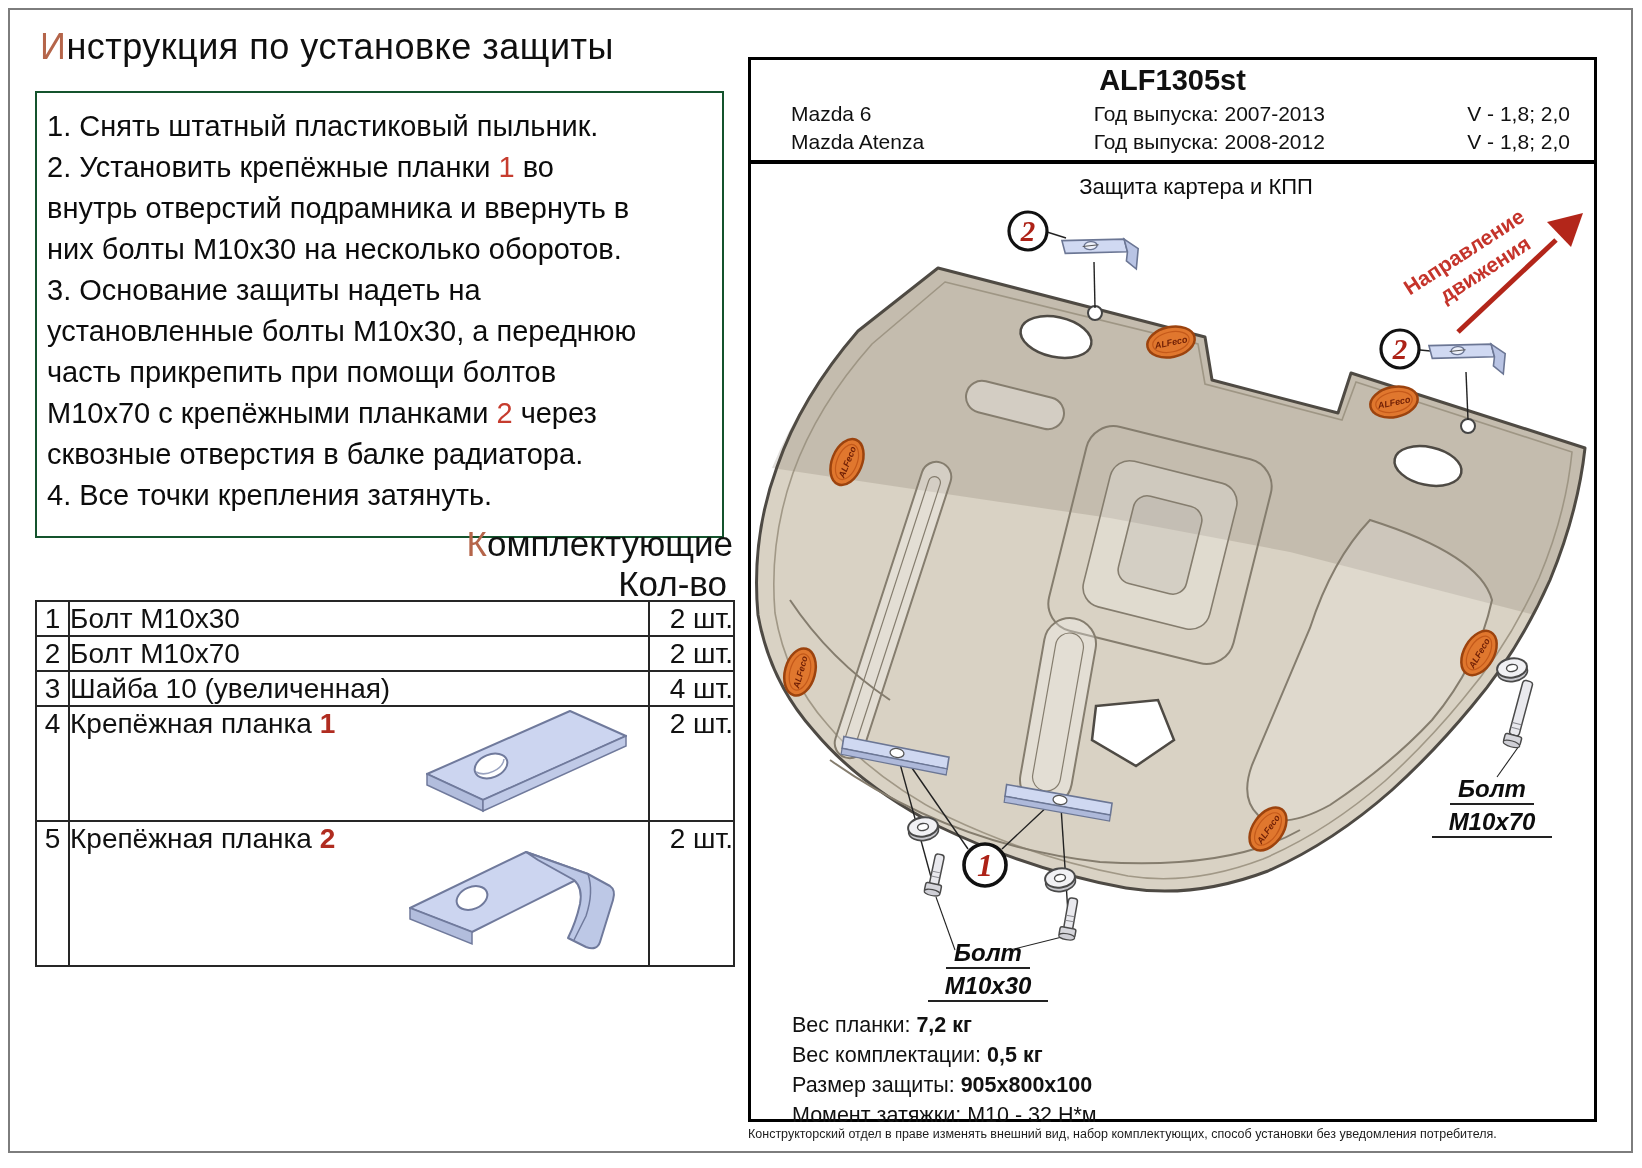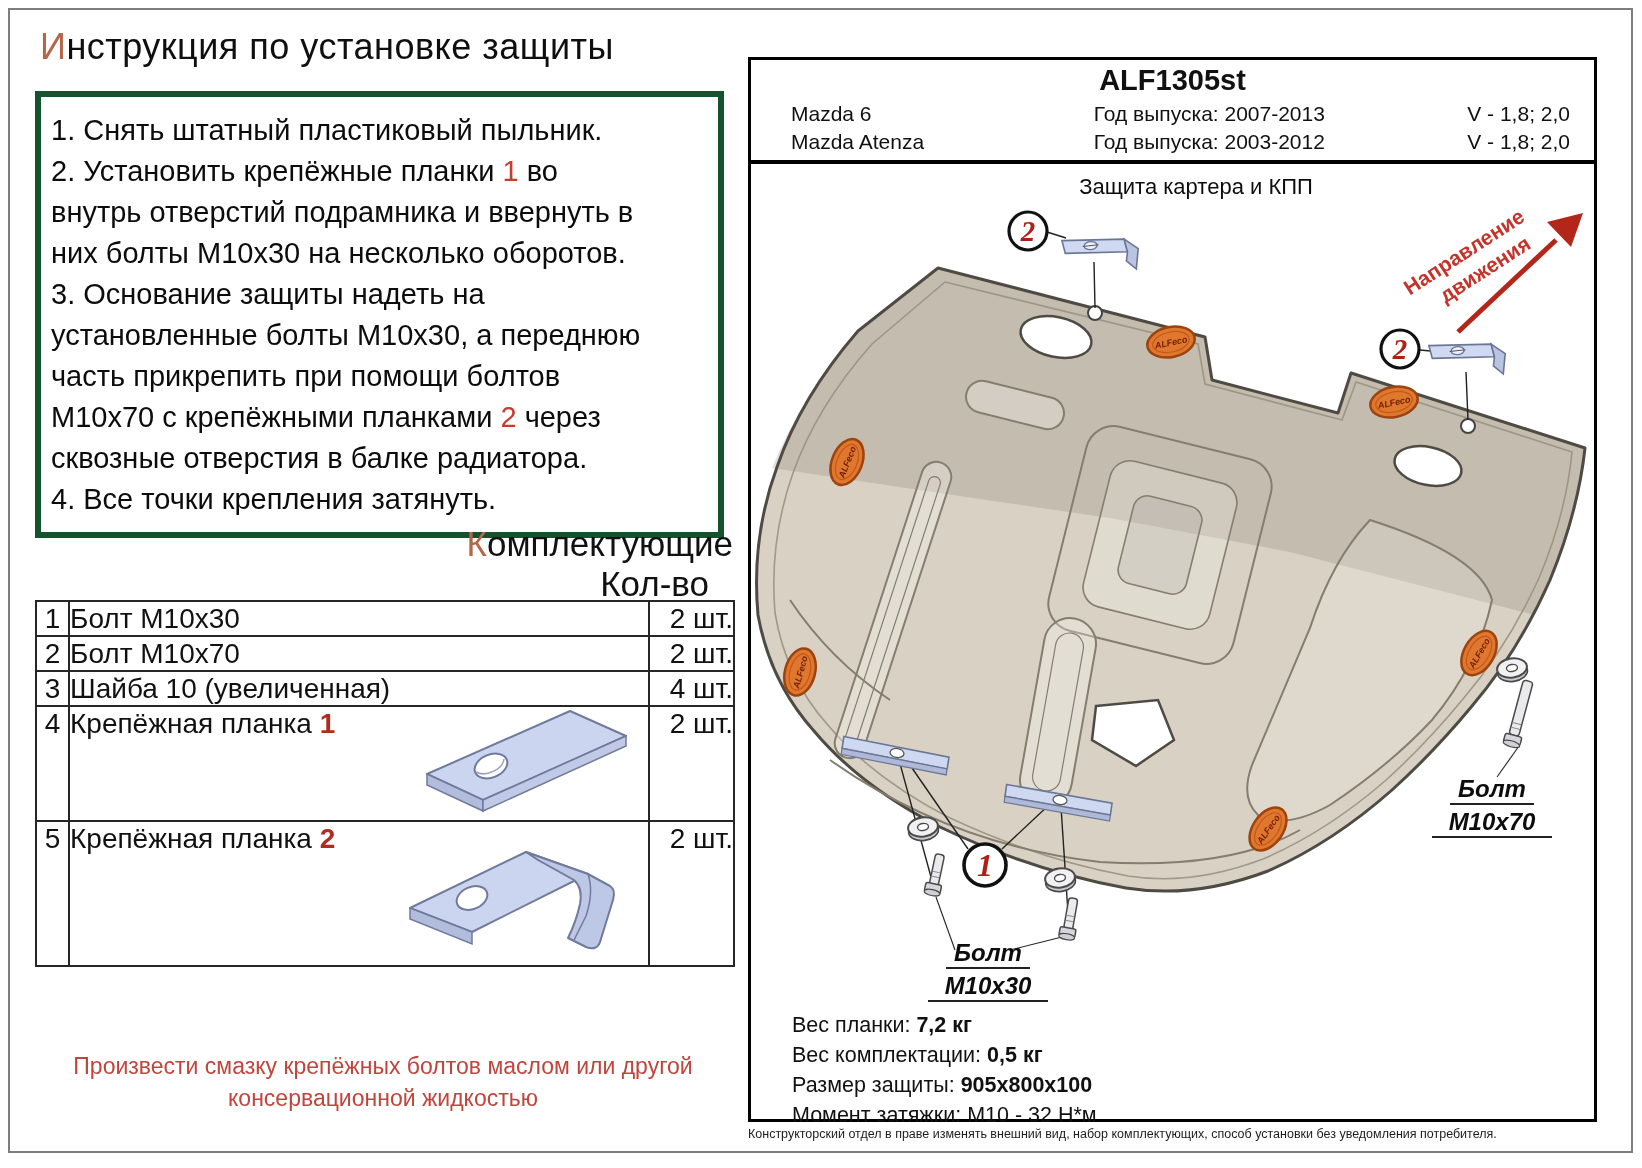--- a/index.html
+++ b/index.html
@@ -13,33 +13,33 @@
     border:2px solid #7d7d7d; pointer-events:none;
   }
   
   .doc-title {
     position:absolute; left:40px; top:26px; font-size:36px; letter-spacing:.5px;
     color:#0f0f0f; white-space:nowrap;
   }
   .doc-title .first-letter { color:#b5654a; }
   .instr-box {
     position:absolute; left:35px; top:91px; width:689px; height:447px;
-    border:6px solid #14532d; padding:13px 4px 0 10px;
+    border:2px solid #14532d; padding:13px 4px 0 10px;
     font-size:29px; line-height:41px; color:#0c0c0c;
   }
   .instr-line { white-space:nowrap; }
   .red-num { color:#c63c2e; }
   .comp-header {
     position:absolute; left:35px; top:524px; width:698px;
     display:flex; justify-content:space-between; align-items:flex-end;
     font-size:35px;
     flex-direction:column;
   }
   .comp-header .comp-title { margin-left:70px; }
-  .comp-header .qty-title { margin-right:24px; }
+  .comp-header .qty-title { margin-right:6px; }
   .comp-header .first-letter { color:#b5654a; }
   table.components {
     position:absolute; left:35px; top:600px; width:698px;
     border-collapse:collapse; table-layout:fixed; font-size:28px;
   }
   table.components td { border:2px solid #262626; vertical-align:top; line-height:33px; padding:0; }
   td.c-num { width:33px; text-align:center; }
   td.c-name { width:580px; padding-left:10px; }
   td.c-qty { width:85px; text-align:right; }
   tr.short td { height:35px; }
@@ -141,35 +141,31 @@
   </svg>
 
   <svg class="plank-img" style="left:398px; top:824px;" width="228" height="134" viewBox="0 0 228 134">
     <path d="M 12 84 L 128 28 L 190 50 L 74 108 Z" fill="#ccd5f0" stroke="#707a9c" stroke-width="2" stroke-linejoin="round"></path>
     <path d="M 12 84 L 74 108 L 74 120 L 12 95 Z" fill="#b2bddd" stroke="#707a9c" stroke-width="1.5"></path>
     <path d="M 128 28 L 190 50 L 212 62 Q 218 66 215 76 L 202 118 Q 199 127 188 123 L 170 114 Q 178 98 182 80 Q 185 64 176 56 L 140 36 Z" fill="#bdc8e6" stroke="#707a9c" stroke-width="2" stroke-linejoin="round"></path>
     <path d="M 190 50 Q 196 68 188 92 L 176 116" fill="none" stroke="#707a9c" stroke-width="1.5"></path>
     <ellipse cx="74" cy="74" rx="16" ry="11" transform="rotate(-23 74 74)" fill="#ffffff" stroke="#707a9c" stroke-width="2"></ellipse>
   </svg>
 
-  <div class="grease-note">
-    <div>Произвести смазку крепёжных болтов маслом или другой</div>
-    <div>консервационной жидкостью</div>
-  </div>
 
   <div class="panel">
     <div class="panel-title">ALF1305st</div>
     <div class="veh-row r1">
       <span class="veh-name">Mazda 6</span>
       <span class="veh-years">Год выпуска: 2007-2013</span>
       <span class="veh-engine">V - 1,8; 2,0</span>
     </div>
     <div class="veh-row r2">
       <span class="veh-name">Mazda Atenza</span>
-      <span class="veh-years">Год выпуска: 2003-2012</span>
+      <span class="veh-years">Год выпуска: 2008-2012</span>
       <span class="veh-engine">V - 1,8; 2,0</span>
     </div>
     <div class="panel-divider"></div>
 
     <div class="info-block">
       <div class="info-line"><span>Вес планки: </span><b>7,2 кг</b></div>
       <div class="info-line"><span>Вес комплектации: </span><b>0,5 кг</b></div>
       <div class="info-line"><span>Размер защиты: </span><b>905х800х100</b></div>
       <div class="info-line"><span>Момент затяжки: </span><span>М10 - 32 Н*м</span></div>
     </div>

